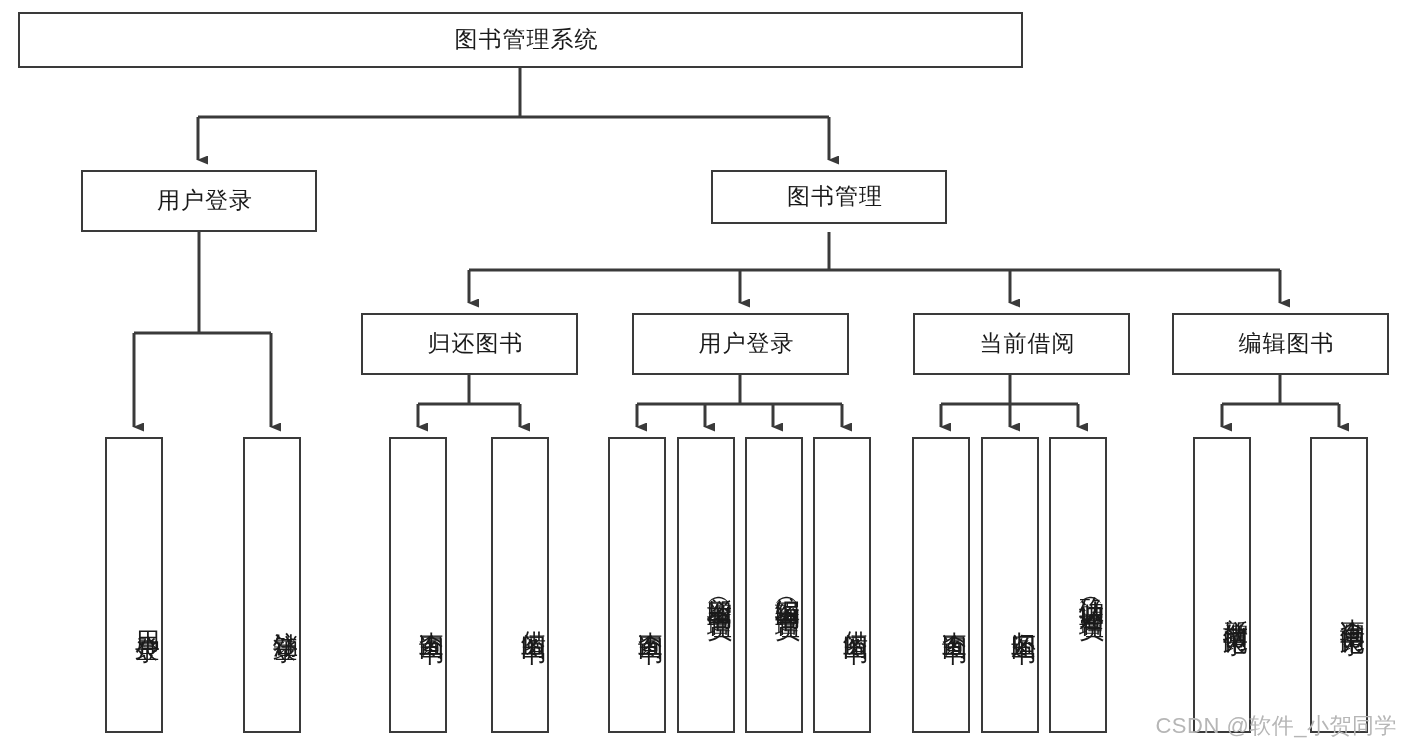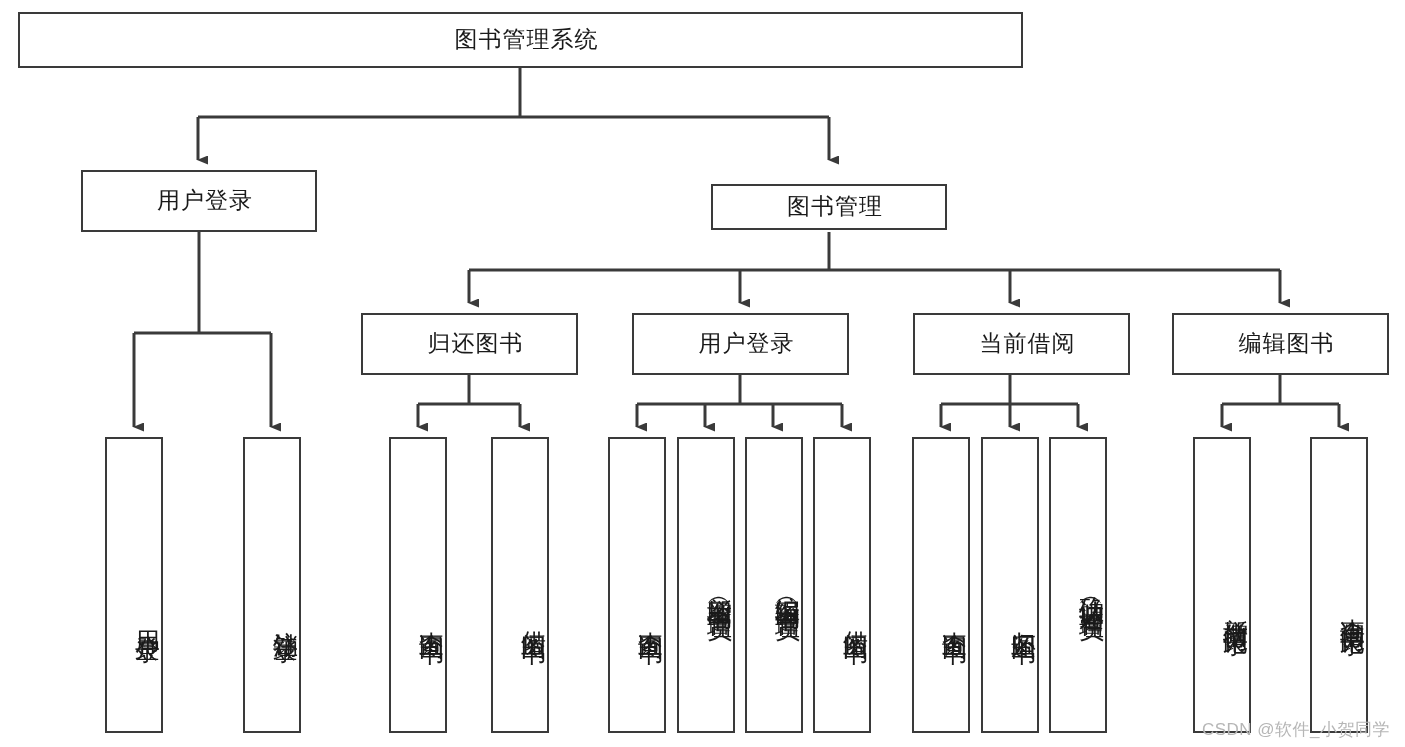--- a/index.html
+++ b/index.html
@@ -57,23 +57,23 @@
     padding-top: 10px;
   }
   .node-v.short-pad {
     padding-top: 64px;
   }
   .node-v.mid-pad {
     padding-top: 44px;
   }
   #watermark {
     position: absolute;
-    right: 15px;
+    right: 8px;
     bottom: 6px;
-    font-size: 17px;
+    font-size: 22px;
     color: #b6b6b6;
     letter-spacing: 0.5px;
     white-space: nowrap;
     text-align: right;
   }
 </style>
 </head>
 <body>
 
 <div id="diagram-canvas">
@@ -125,21 +125,21 @@
       <path d="M 1222,404 L 1339,404"></path>
       <path d="M 1222,404 L 1222,427" marker-end="url(#arrow)"></path>
       <path d="M 1339,404 L 1339,427" marker-end="url(#arrow)"></path>
     </g>
   </svg>
 
   <div class="node node-h" style="left:18px; top:12px; width:1005px; height:56px;">图书管理系统</div>
 
   <div class="node node-h" style="left:81px; top:170px; width:236px; height:62px;">用户登录</div>
 
-  <div class="node node-h" style="left:711px; top:184px; width:236px; height:46px;">图书管理</div>
+  <div class="node node-h" style="left:711px; top:170px; width:236px; height:54px;">图书管理</div>
 
   <div class="node node-h" style="left:361px; top:313px; width:217px; height:62px;">归还图书</div>
 
   <div class="node node-h" style="left:632px; top:313px; width:217px; height:62px;">用户登录</div>
 
   <div class="node node-h" style="left:902px; top:313px; width:217px; height:62px;margin-left:11px;">当前借阅</div>
 
   <div class="node node-h" style="left:1172px; top:313px; width:217px; height:62px;">编辑图书</div>
 
   <div class="node node-v short-pad" style="left:105px; top:437px; width:58px; height:296px;">用户登录</div>

